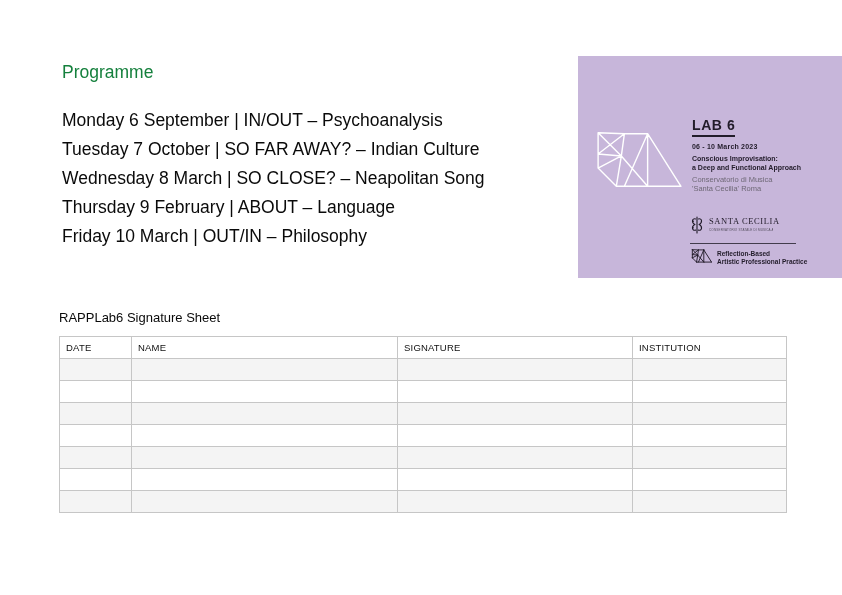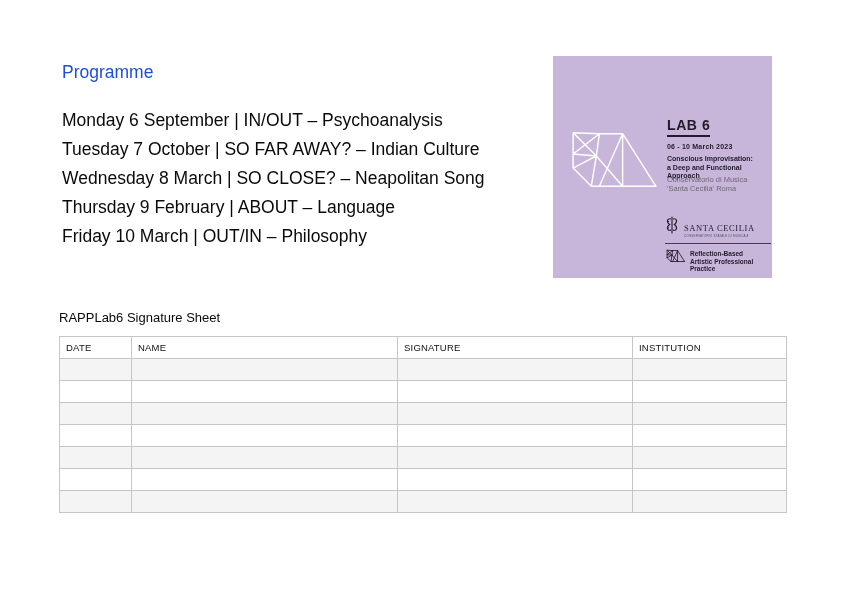--- a/index.html
+++ b/index.html
@@ -1,33 +1,33 @@
 <!DOCTYPE html>
 <html><head>
 <meta charset="utf-8">
 <style>
   html,body{margin:0;padding:0;background:#ffffff;}
   body{width:842px;height:595px;position:relative;overflow:hidden;
        font-family:"Liberation Sans", sans-serif;color:#000;}
   .page{position:absolute;inset:0;background:#fff;}
 
   
-  .prog-title{position:absolute;left:62px;top:62px;font-size:17.5px;color:#1d4ed8;}
+  .prog-title{position:absolute;left:62px;top:62px;font-size:17.5px;color:#15803d;}
   .prog-lines{position:absolute;left:62px;top:106px;font-size:17.5px;line-height:29px;color:#0a0a0a;}
   .prog-line{white-space:nowrap;}
 
   
-  .card{position:absolute;left:553px;top:56px;width:219px;height:222px;background:#c7b6da;}
+  .card{position:absolute;left:578px;top:56px;width:264px;height:222px;background:#c7b6da;}
   .card-logo{position:absolute;left:10px;top:75px;width:95px;height:58px;}
   .lab6{position:absolute;left:114px;top:61px;font-size:14px;font-weight:bold;color:#221c2a;
         letter-spacing:.6px;border-bottom:2px solid #221c2a;padding-bottom:2px;}
   .card-dates{position:absolute;left:114px;top:87px;font-size:7px;font-weight:bold;color:#221c2a;letter-spacing:.2px;}
   .card-sub{position:absolute;left:114px;top:99px;font-size:7px;font-weight:bold;line-height:8.5px;color:#221c2a;}
   .card-inst{position:absolute;left:114px;top:120px;font-size:7.5px;line-height:8.5px;color:#6e6876;}
-  .sc-block{position:absolute;left:112px;top:156px;display:flex;gap:5px;align-items:flex-end;}
+  .sc-block{position:absolute;left:112px;top:156px;display:flex;gap:5px;align-items:flex-start;}
   .sc-text{margin-top:4px;}
   .sc-name{font-family:"Liberation Serif", serif;font-size:8.5px;letter-spacing:.6px;color:#221c2a;white-space:nowrap;}
   .sc-subtext{font-size:3px;letter-spacing:.2px;color:#554f5e;margin-top:1.5px;white-space:nowrap;overflow:hidden;width:64px;}
   .card-divider{position:absolute;left:112px;top:187px;width:106px;border-top:1px solid #423c4c;}
   .rapp-block{position:absolute;left:112px;top:193px;display:flex;gap:5px;align-items:flex-start;}
   .rapp-text{font-size:6.5px;font-weight:bold;line-height:7.5px;color:#221c2a;margin-top:1px;}
 
   
   .sheet-label{position:absolute;left:59px;top:310px;font-size:13px;color:#0a0a0a;}
   .sig-table{position:absolute;left:59px;top:336px;width:727px;border-collapse:collapse;table-layout:fixed;}

